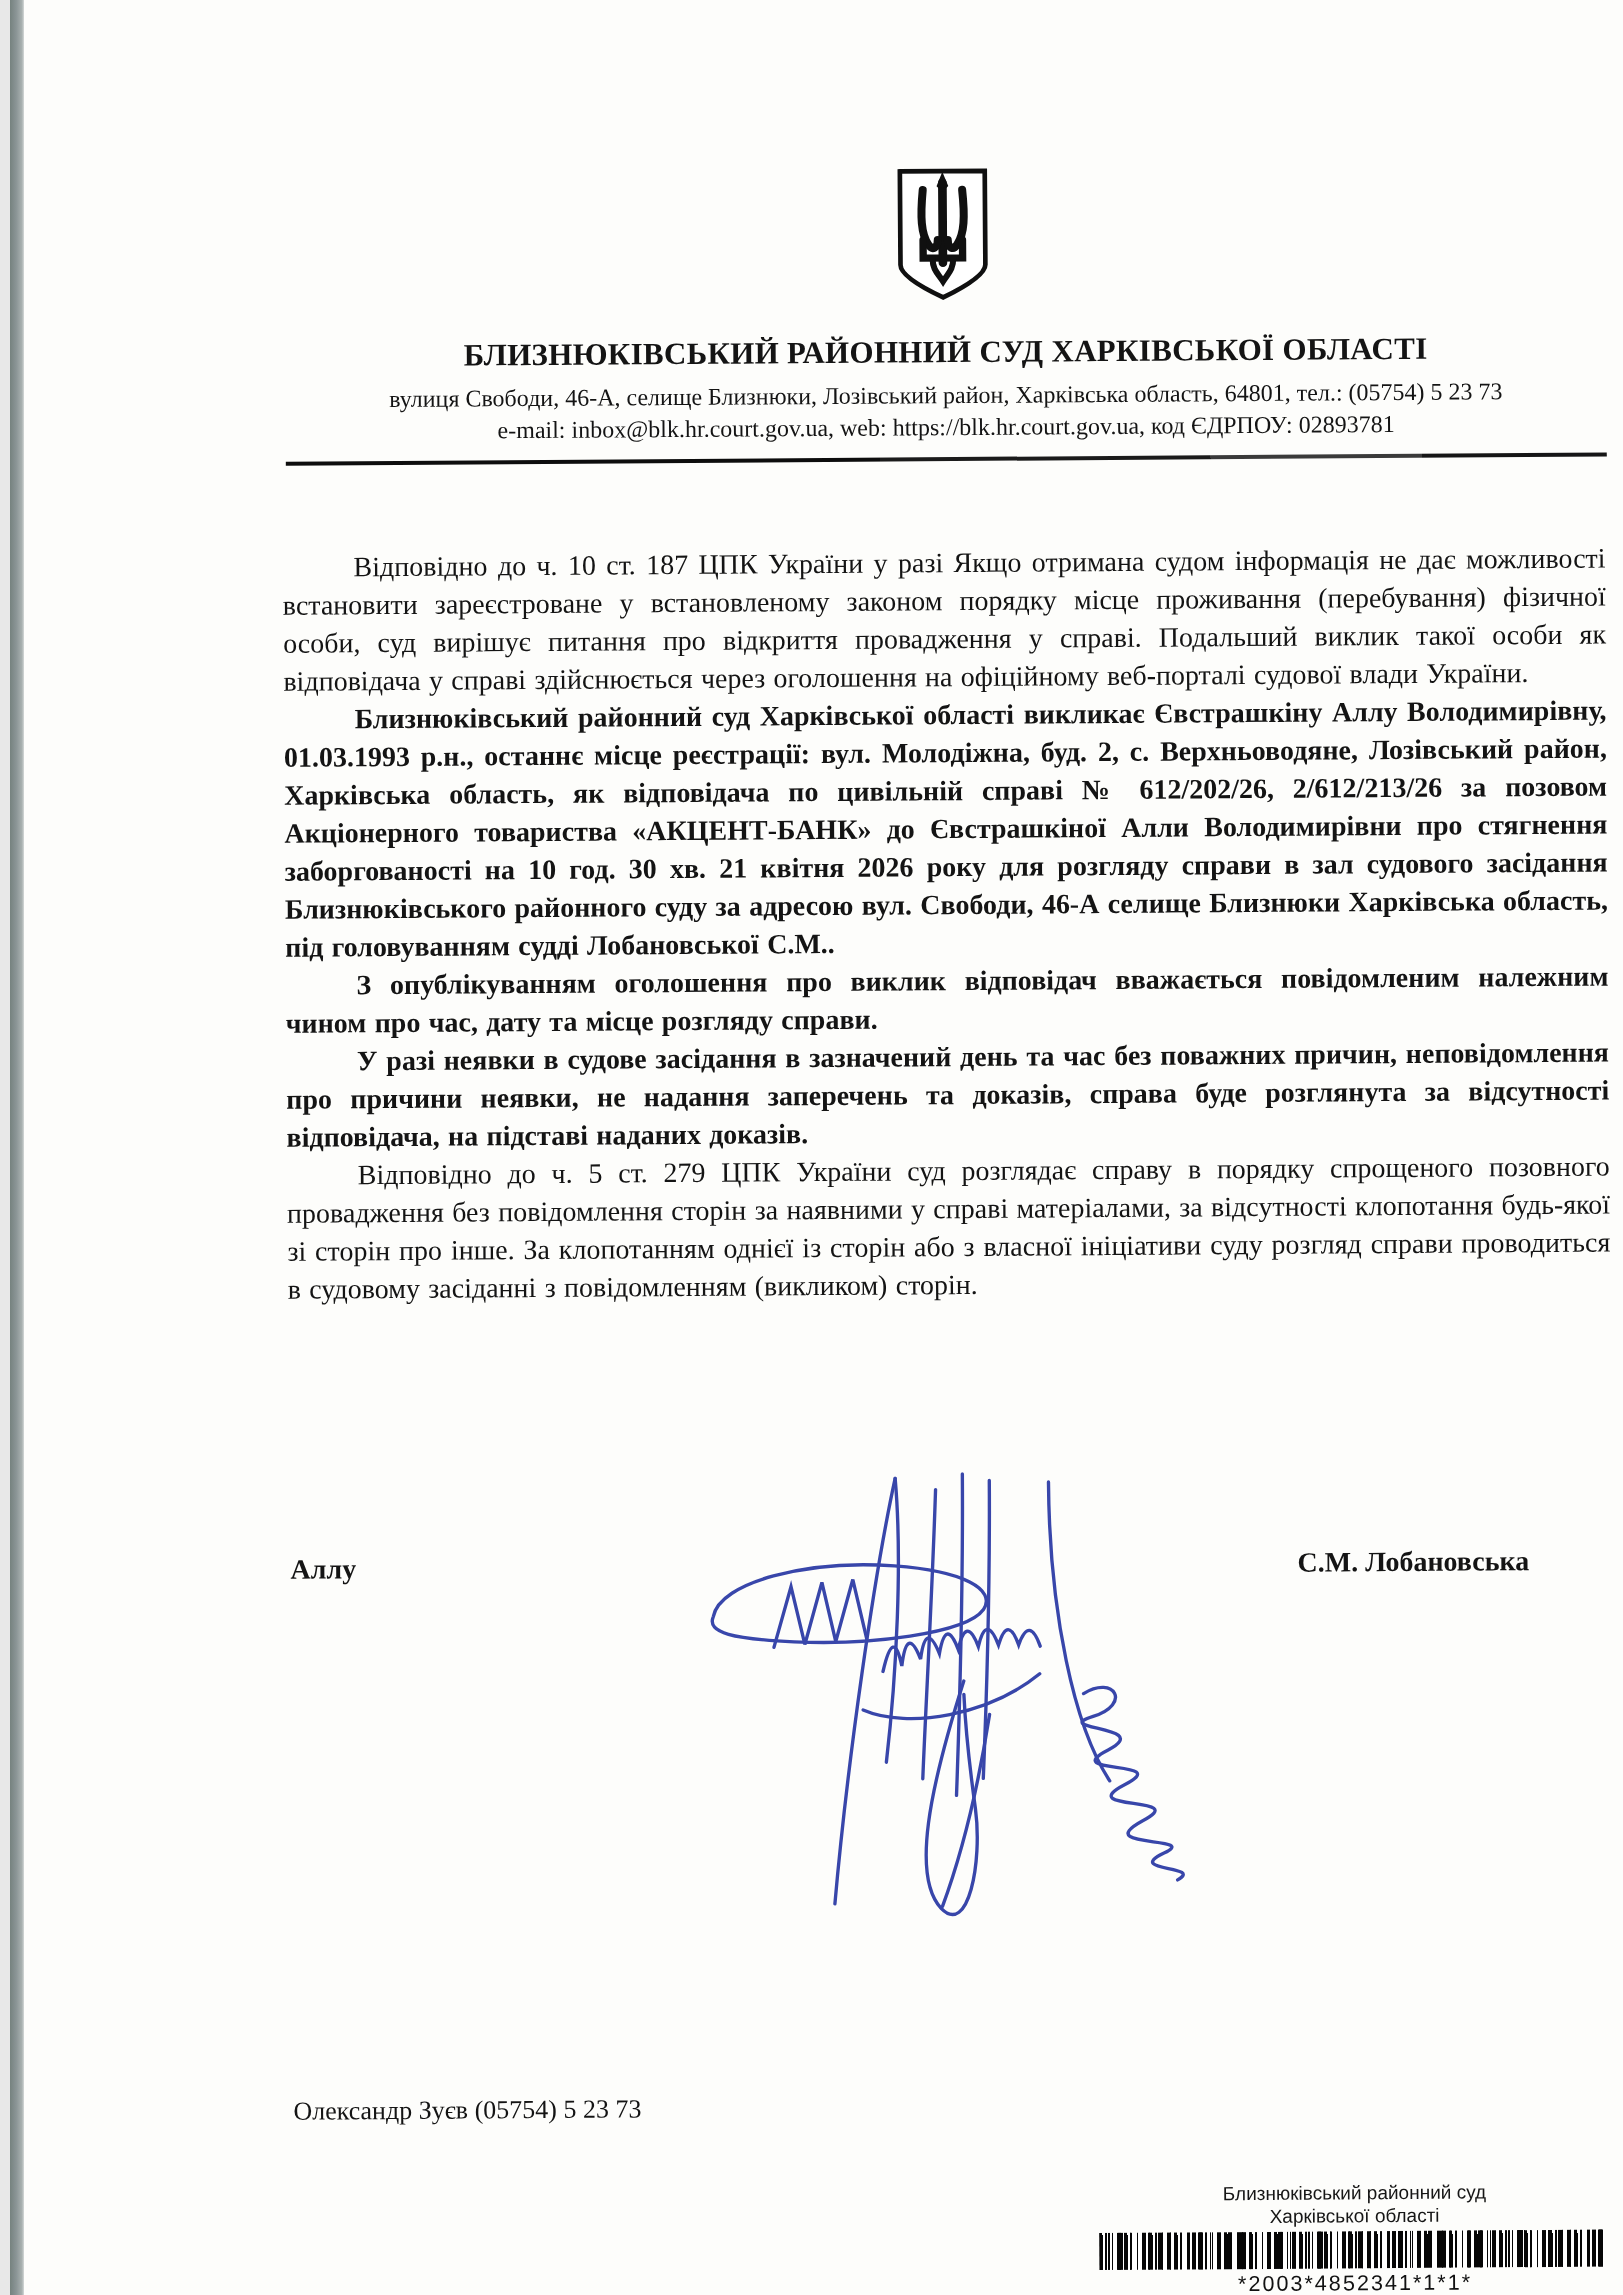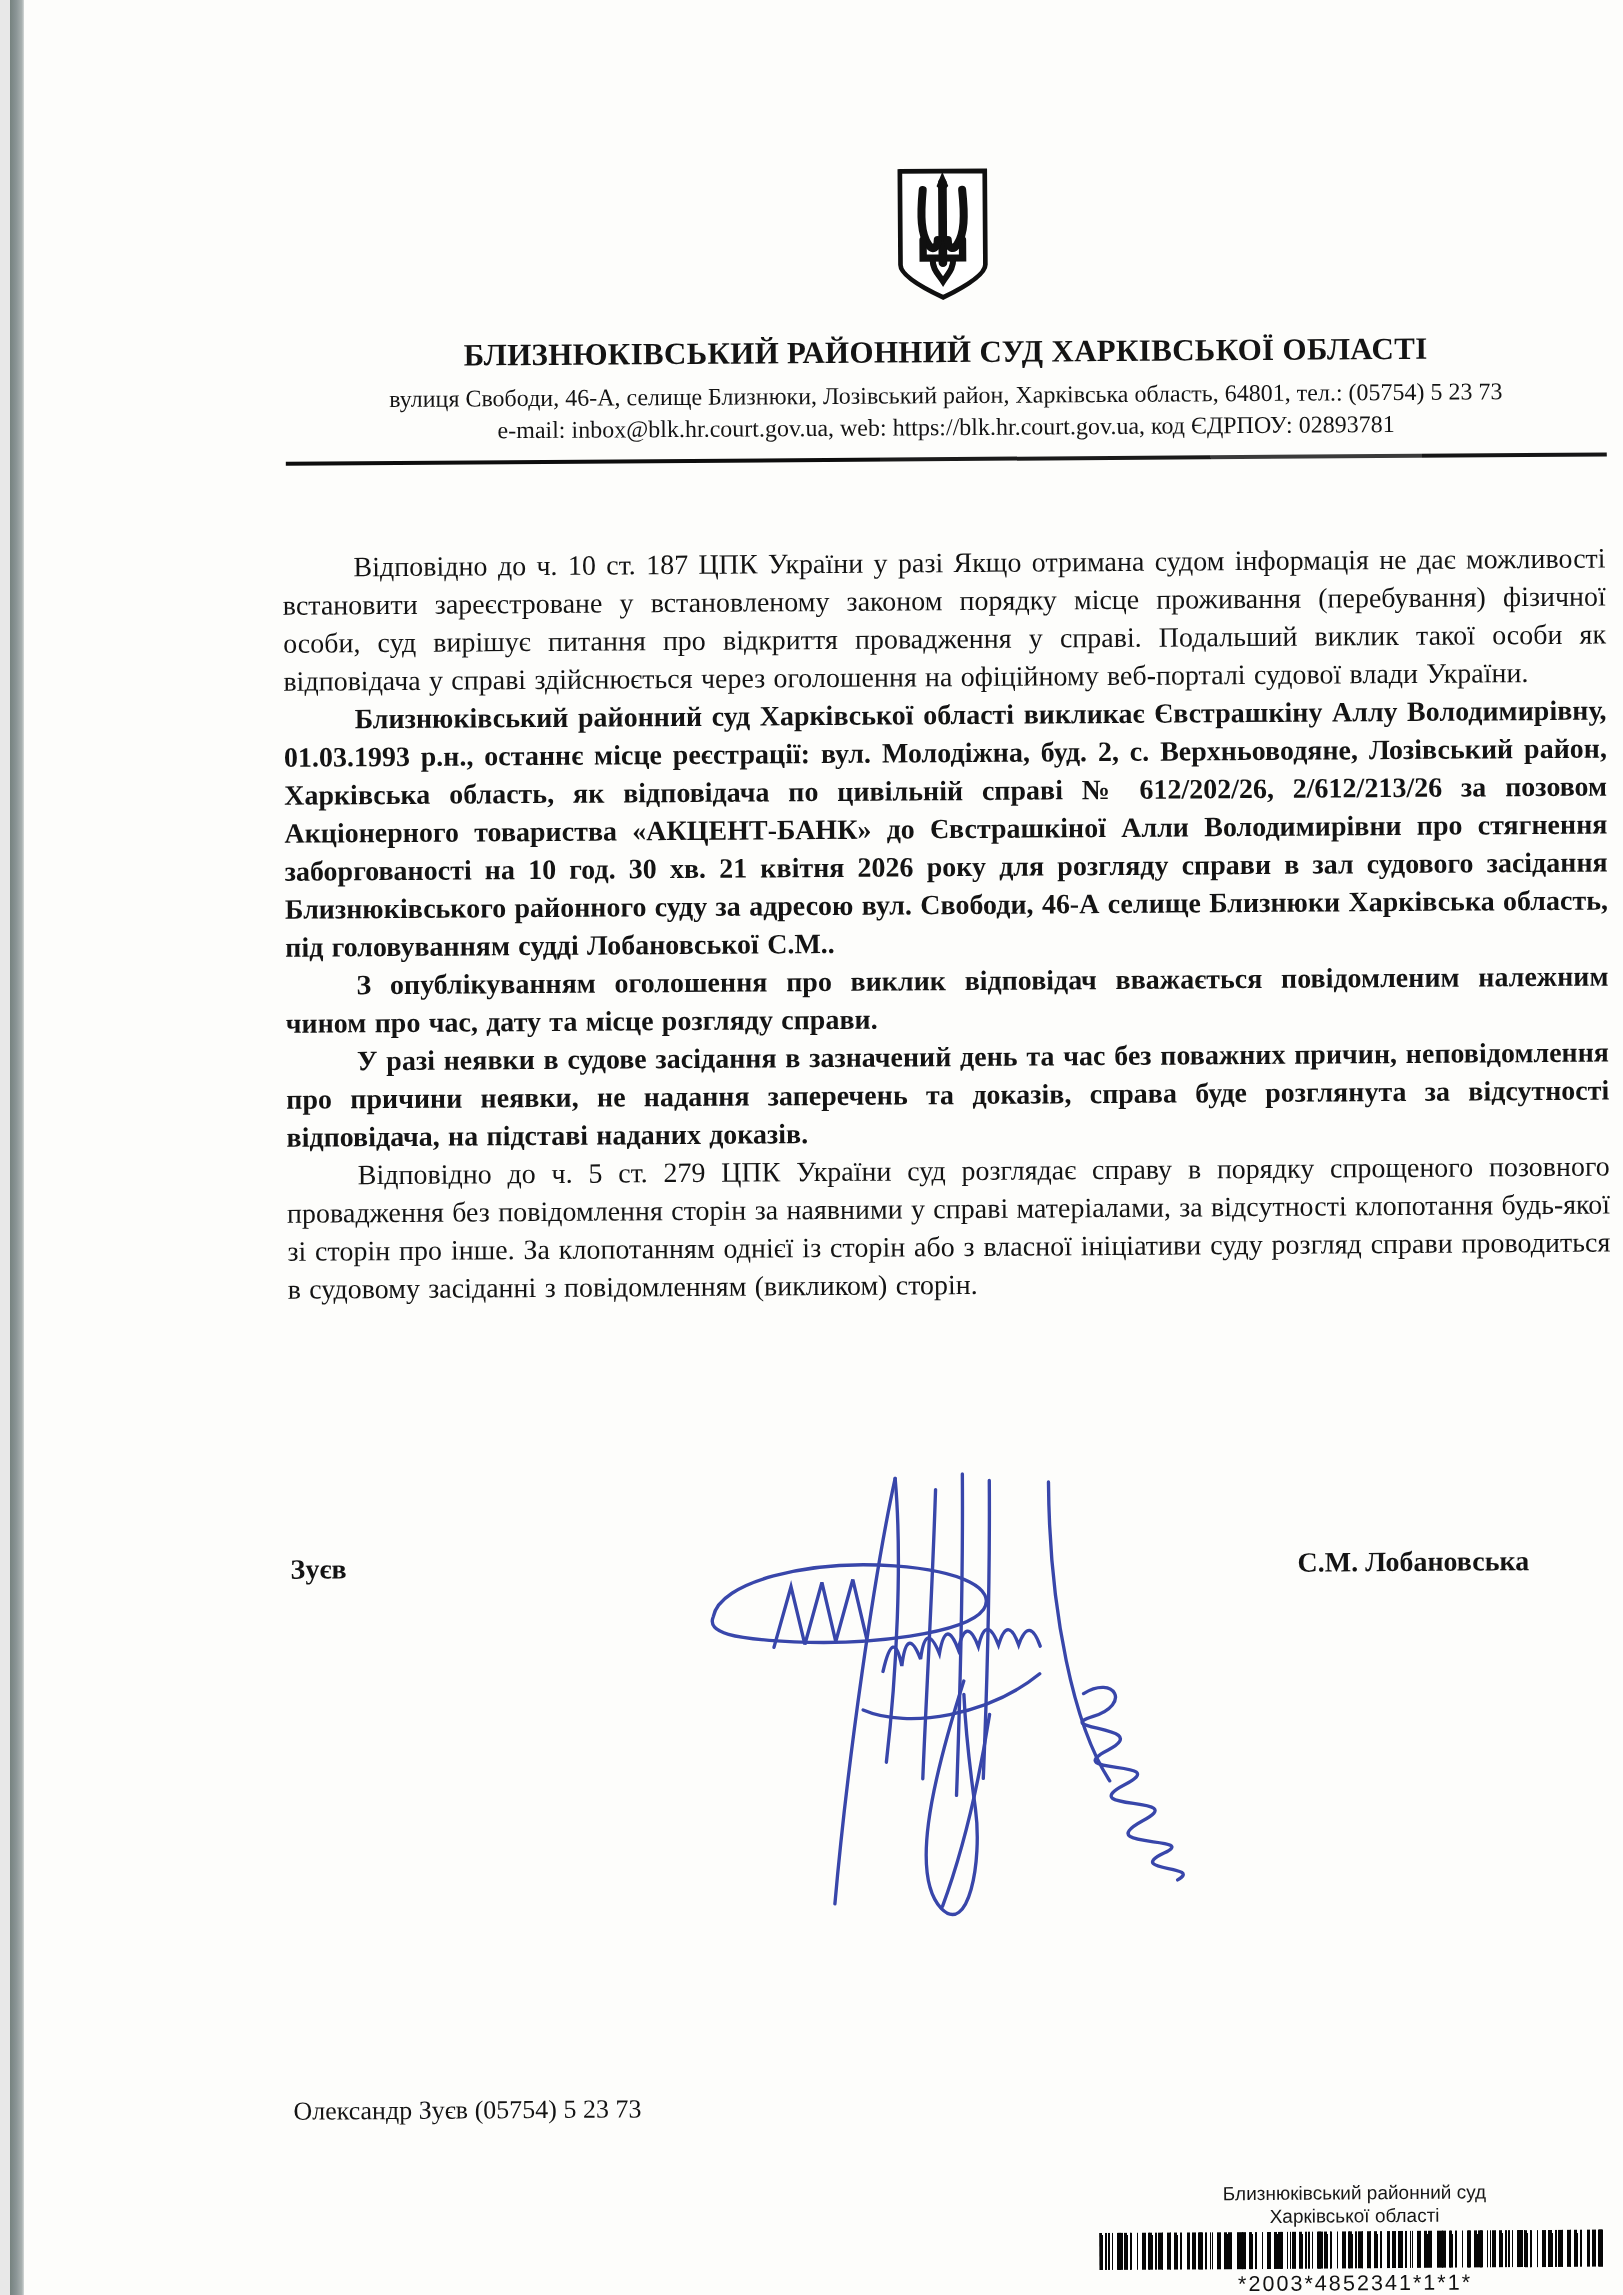--- a/index.html
+++ b/index.html
@@ -82,21 +82,21 @@
     <div class="divider"></div>
 
     <div class="bodytext">
       <p>Відповідно до ч. 10 ст. 187 ЦПК України у разі Якщо отримана судом інформація не дає можливості встановити зареєстроване у встановленому законом порядку місце проживання (перебування) фізичної особи, суд вирішує питання про відкриття провадження у справі. Подальший виклик такої особи як відповідача у справі здійснюється через оголошення на офіційному веб-порталі судової влади України.</p>
       <p class="b">Близнюківський районний суд Харківської області викликає Євстрашкіну Аллу Володимирівну, 01.03.1993 р.н., останнє місце реєстрації: вул. Молодіжна, буд. 2, с. Верхньоводяне, Лозівський район, Харківська область, як відповідача по цивільній справі № 612/202/26, 2/612/213/26 за позовом Акціонерного товариства «АКЦЕНТ-БАНК» до Євстрашкіної Алли Володимирівни про стягнення заборгованості на 10 год. 30 хв. 21 квітня 2026 року для розгляду справи в зал судового засідання Близнюківського районного суду за адресою вул. Свободи, 46-А селище Близнюки Харківська область, під головуванням судді Лобановської С.М..</p>
       <p class="b">З опублікуванням оголошення про виклик відповідач вважається повідомленим належним чином про час, дату та місце розгляду справи.</p>
       <p class="b">У разі неявки в судове засідання в зазначений день та час без поважних причин, неповідомлення про причини неявки, не надання заперечень та доказів, справа буде розглянута за відсутності відповідача, на підставі наданих доказів.</p>
       <p>Відповідно до ч. 5 ст. 279 ЦПК України суд розглядає справу в порядку спрощеного позовного провадження без повідомлення сторін за наявними у справі матеріалами, за відсутності клопотання будь-якої зі сторін про інше. За клопотанням однієї із сторін або з власної ініціативи суду розгляд справи проводиться в судовому засіданні з повідомленням (викликом) сторін.</p>
     </div>
 
-    <div class="sig-row-label">Зуєв</div>
+    <div class="sig-row-label">Аллу</div>
     <div class="sig-row-name">С.М. Лобановська</div>
 
     <svg class="signature" viewBox="0 0 760 690" xmlns="http://www.w3.org/2000/svg">
       <g fill="none" stroke="#2e3da6" stroke-width="5" stroke-linecap="round" opacity="0.95">
         <path d="M238,640 C258,430 300,150 332,8"></path>
         <path d="M332,8 C342,130 332,300 316,430"></path>
         <path d="M392,25 C386,180 376,330 370,455"></path>
         <path d="M432,2 C432,170 426,340 420,480"></path>
         <path d="M472,12 C472,180 466,330 460,455"></path>
         <path d="M560,15 C560,210 596,380 648,460"></path>

